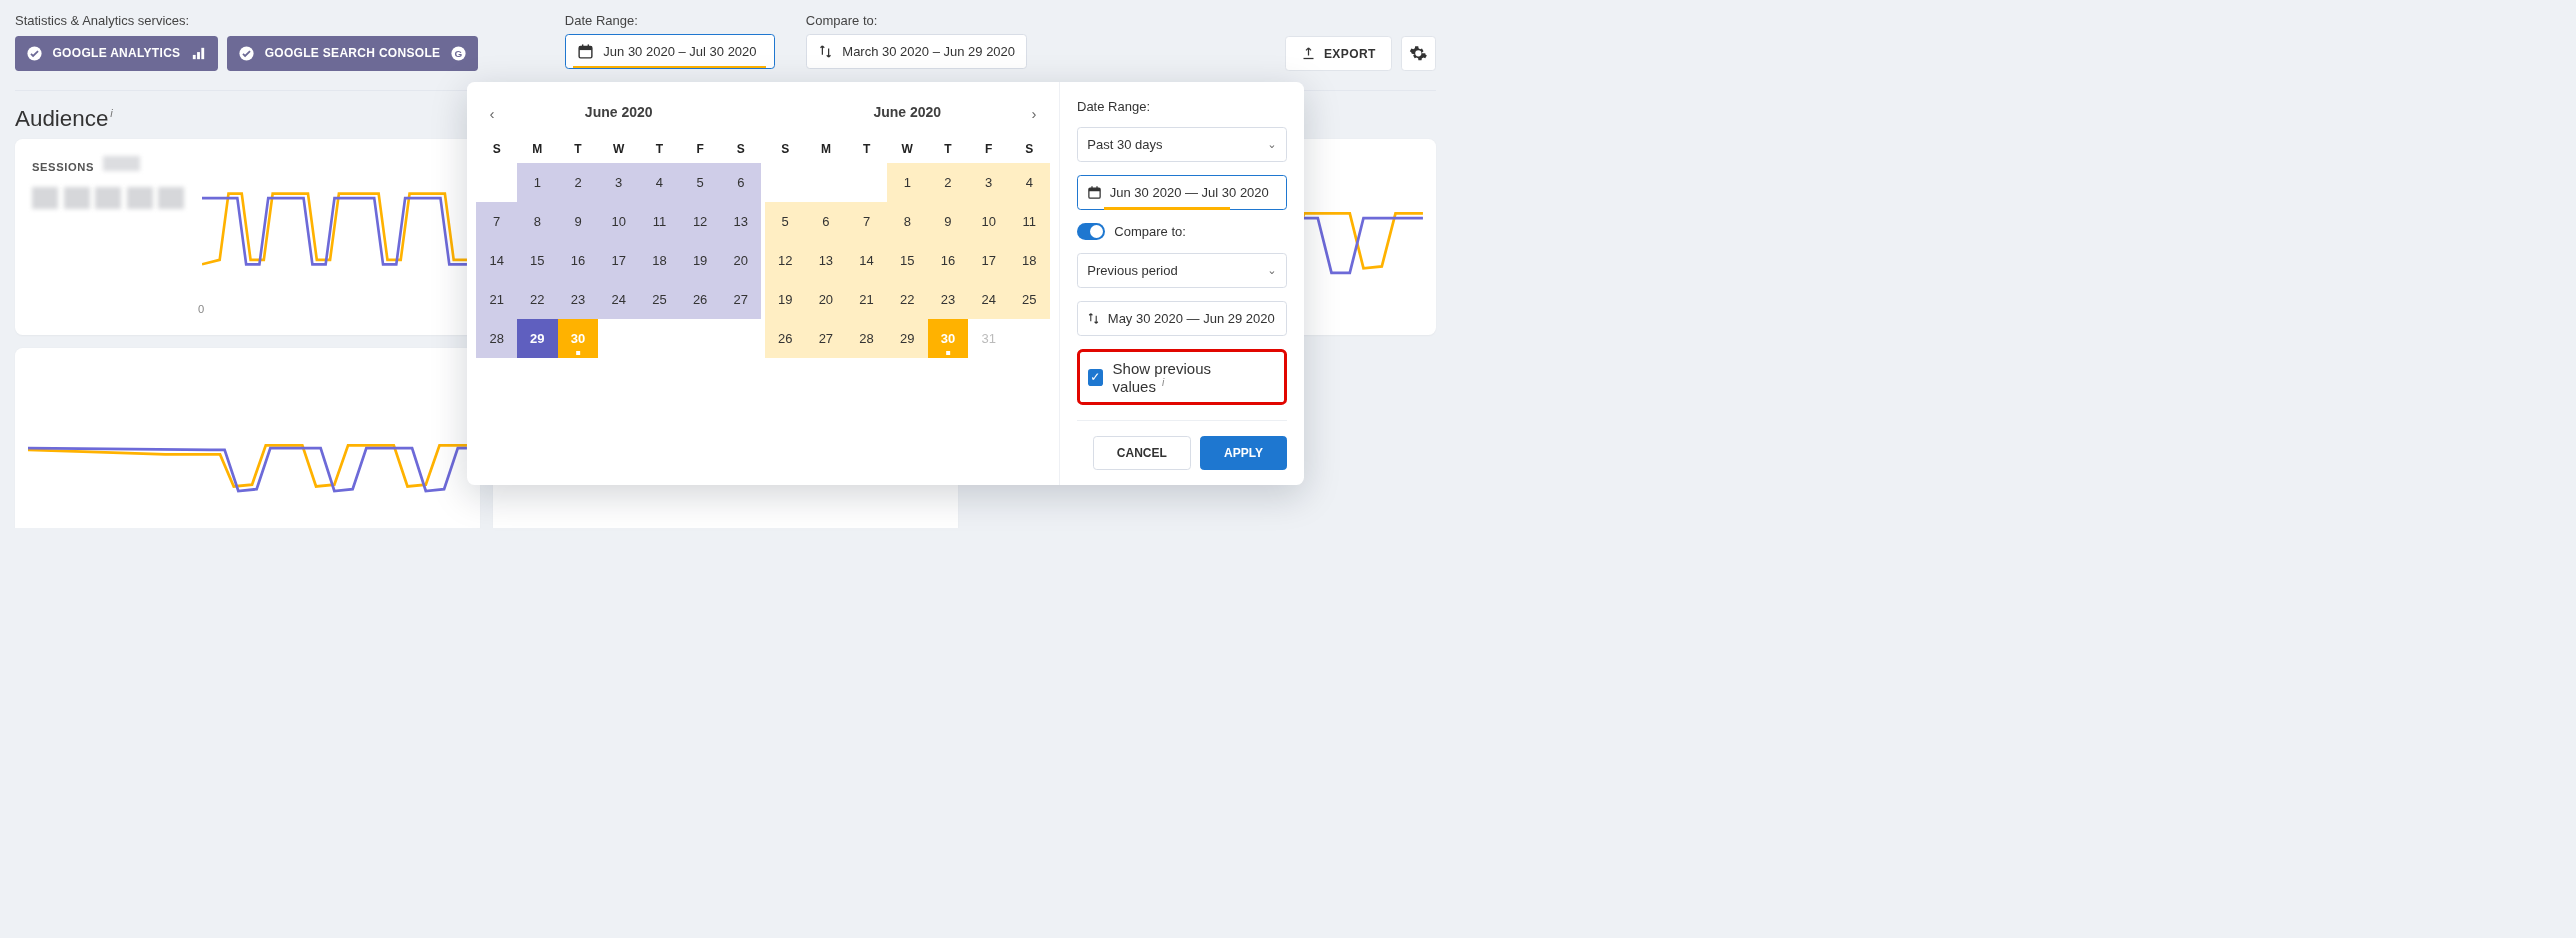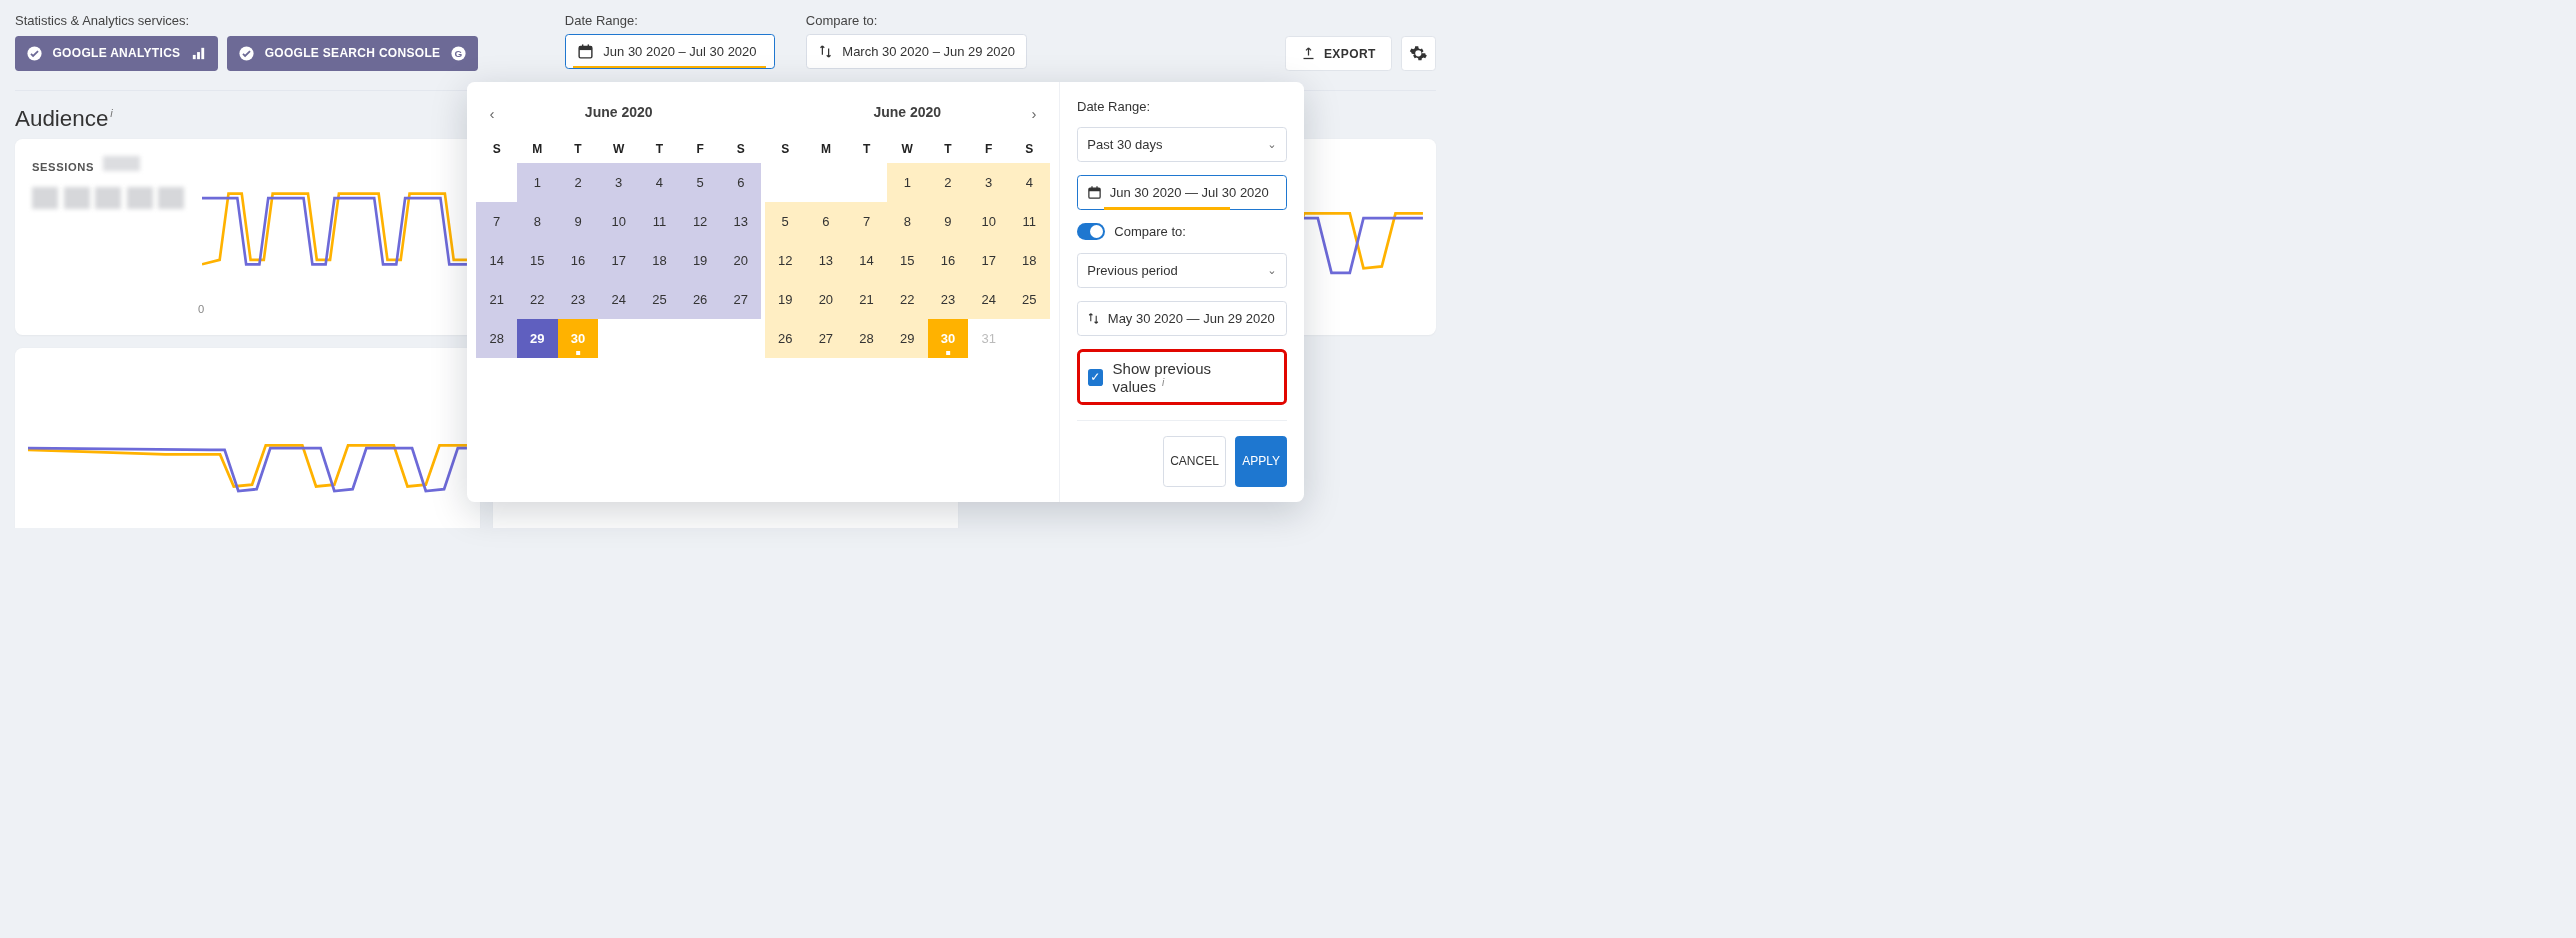--- a/index.html
+++ b/index.html
@@ -68,21 +68,21 @@
   .toggle-row { display: flex; align-items: center; gap: 9.3px; font-size: 13px; }
   .toggle { width: 28px; height: 17px; background: #1e77d0; border-radius: 9.3px; position: relative; cursor: pointer; }
   .toggle::after { content: ""; position: absolute; right: 1.9px; top: 1.9px; width: 13px; height: 13px; background: #fff; border-radius: 50%; }
   
   .red-box { border: 3.7px solid #e10600; border-radius: 5.6px; padding: 7.5px 28px 7.5px 7.5px; display: flex; align-items: center; gap: 9.3px; width: fit-content; }
   .checkbox { width: 17px; height: 17px; background: #1e77d0; border-radius: 2.8px; display: flex; align-items: center; justify-content: center; color: #fff; font-size: 12px; }
   .red-box sup { font-size: 10.3px; font-style: italic; color: #888; margin-left: 1.9px; }
   
   .ctrl-divider { height: 0.9px; background: #eceff3; margin: 1.9px 0; }
   .ctrl-actions { display: flex; gap: 9.3px; justify-content: flex-end; }
-  .btn { height: 51px; padding: 0 6px; border-radius: 3.7px; font-size: 12px; font-weight: 400; cursor: pointer; display: flex; align-items: center; }
+  .btn { height: 34px; padding: 0 23px; border-radius: 3.7px; font-size: 12px; font-weight: 700; cursor: pointer; display: flex; align-items: center; }
   .btn.secondary { background: #fff; border: 0.9px solid #d8dde6; color: #333; }
   .btn.primary { background: #1e77d0; border: 0.9px solid #1e77d0; color: #fff; }
 </style>
 </head>
 <body>
 
 <div class="topbar">
   <div class="topbar-left">
     <div class="services-label">Statistics &amp; Analytics services:</div>
     <div class="service-chips">

